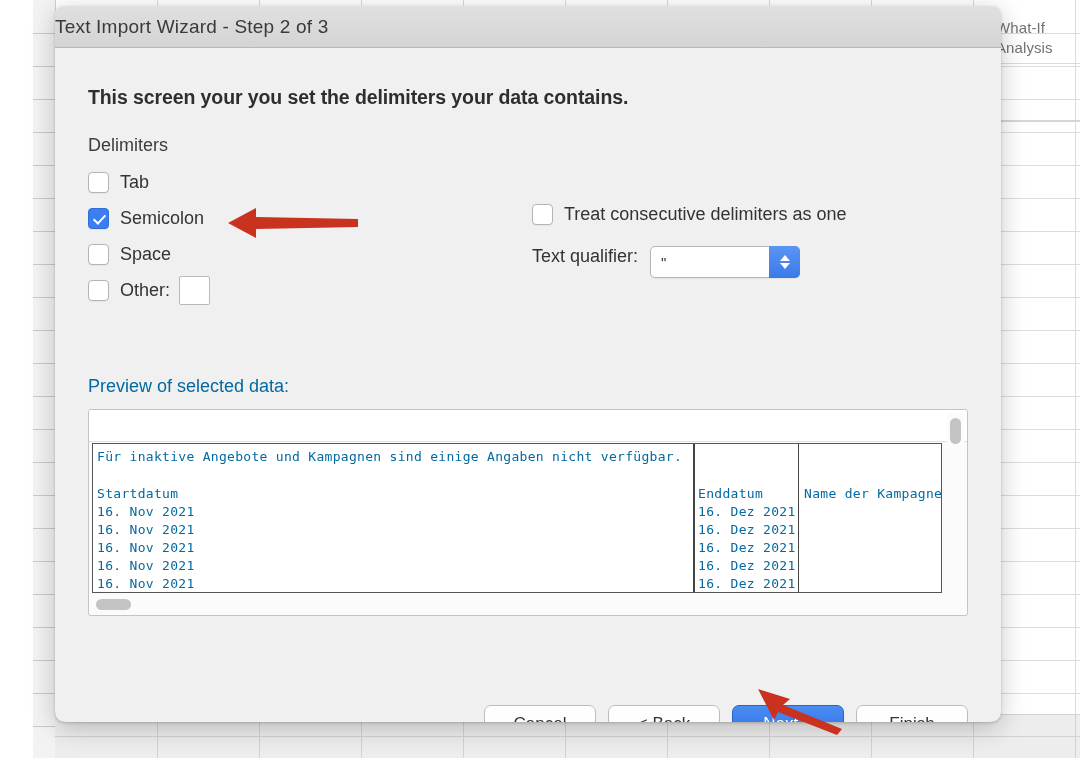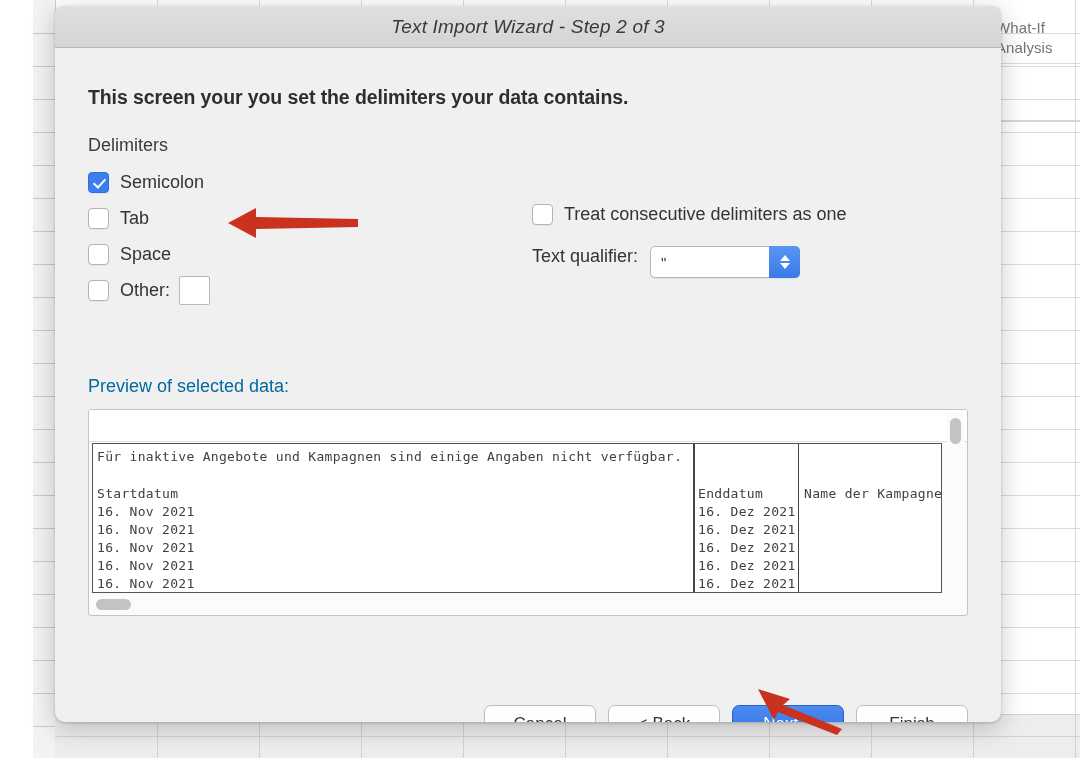--- a/index.html
+++ b/index.html
@@ -123,23 +123,22 @@
     border-radius: 8px 8px 10px 10px;
     box-shadow: 0 6px 26px rgba(0,0,0,0.22), 0 1px 3px rgba(0,0,0,0.18);
     overflow: hidden;
   }
   .titlebar {
     height: 41px;
     background: linear-gradient(to bottom, #e0e0e0 0%, #d4d4d4 100%);
     border-bottom: 1px solid #b8b8b8;
     display: flex;
     align-items: center;
-    justify-content: center;
+    justify-content: flex-start;
     border-radius: 8px 8px 0 0;
-    font-style: italic;
   }
   .titlebar-text {
     font-size: 19px;
     color: #3a3a3a;
     letter-spacing: 0.2px;
   }
   .dialog-body {
     position: relative;
     padding: 0 33px;
     height: 675px;
@@ -304,21 +303,21 @@
     left: 3px;
     top: 33px;
     right: 25px;
     bottom: 22px;
     background: #ffffff;
     border: 1px solid #555555;
     box-sizing: border-box;
     overflow: hidden;
     font-family: "DejaVu Sans Mono", monospace;
     font-size: 13px;
-    color: #404040;
+    color: #0369a1;
   }
   .ptl-note {
     position: absolute;
     left: 4px;
     top: 5px;
     white-space: nowrap;
     letter-spacing: 0.3px;
   }
   .pt-col {
     position: absolute;
@@ -514,27 +513,27 @@
 
       <div class="headline">This screen your you set the delimiters your data contains.</div>
 
       <div class="section-label">Delimiters</div>
 
       <div class="cols">
 
         <div class="left-col">
 
           <div class="checkrow">
+            <div class="cb"></div>
+            <div class="cb-label">Tab</div>
+          </div>
+
+          <div class="checkrow">
             <div class="cb checked"></div>
             <div class="cb-label">Semicolon</div>
-          </div>
-
-          <div class="checkrow">
-            <div class="cb"></div>
-            <div class="cb-label">Tab</div>
           </div>
 
 
           <div class="checkrow">
             <div class="cb"></div>
             <div class="cb-label">Space</div>
           </div>
 
           <div class="checkrow">
             <div class="cb"></div>

